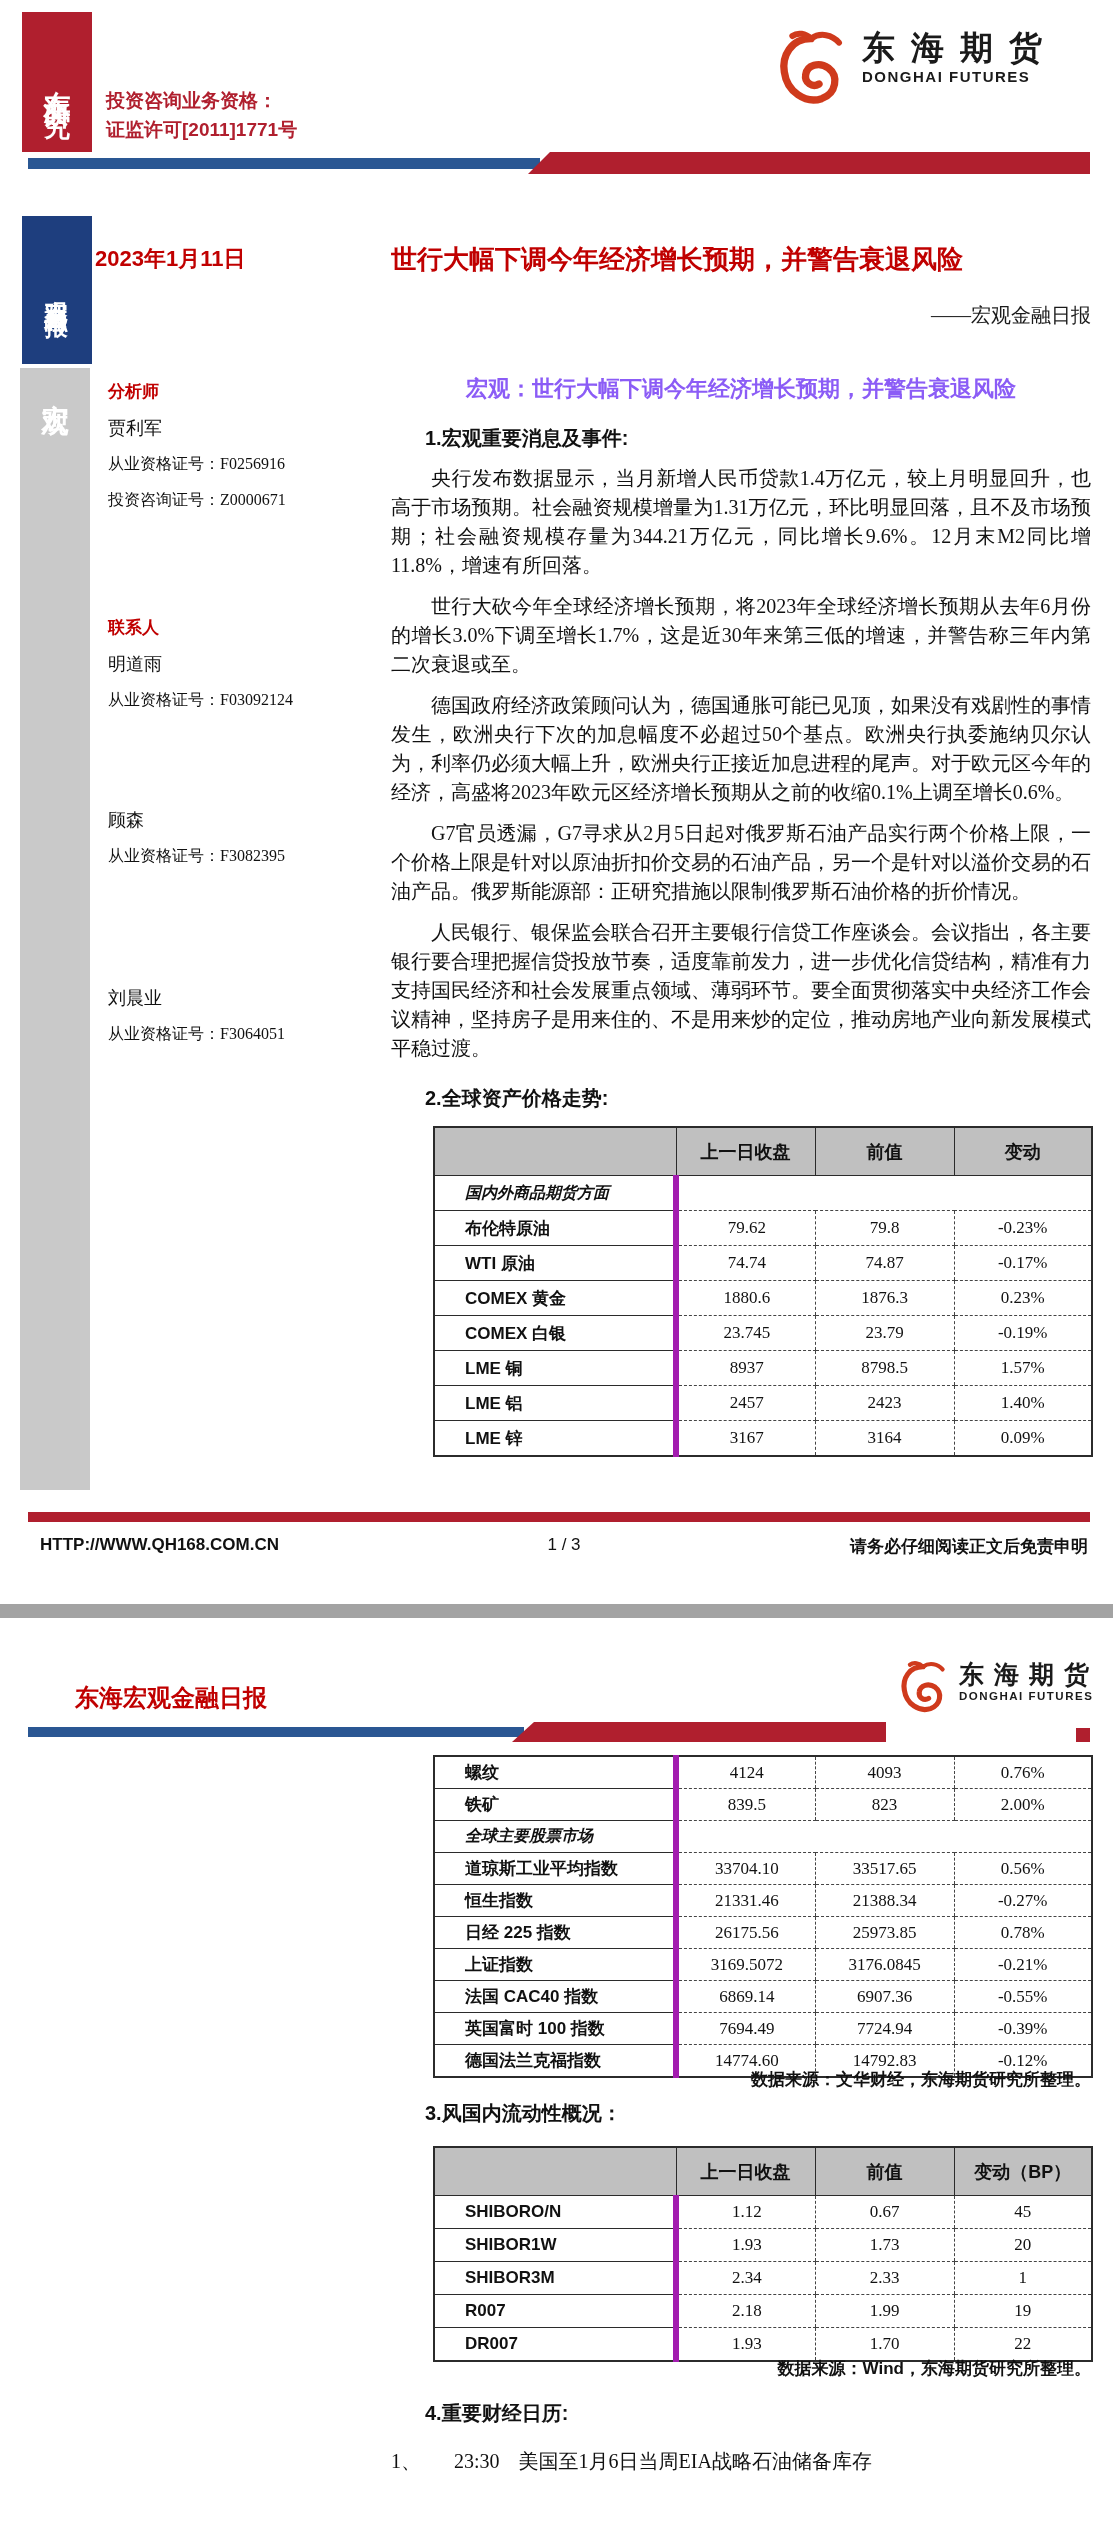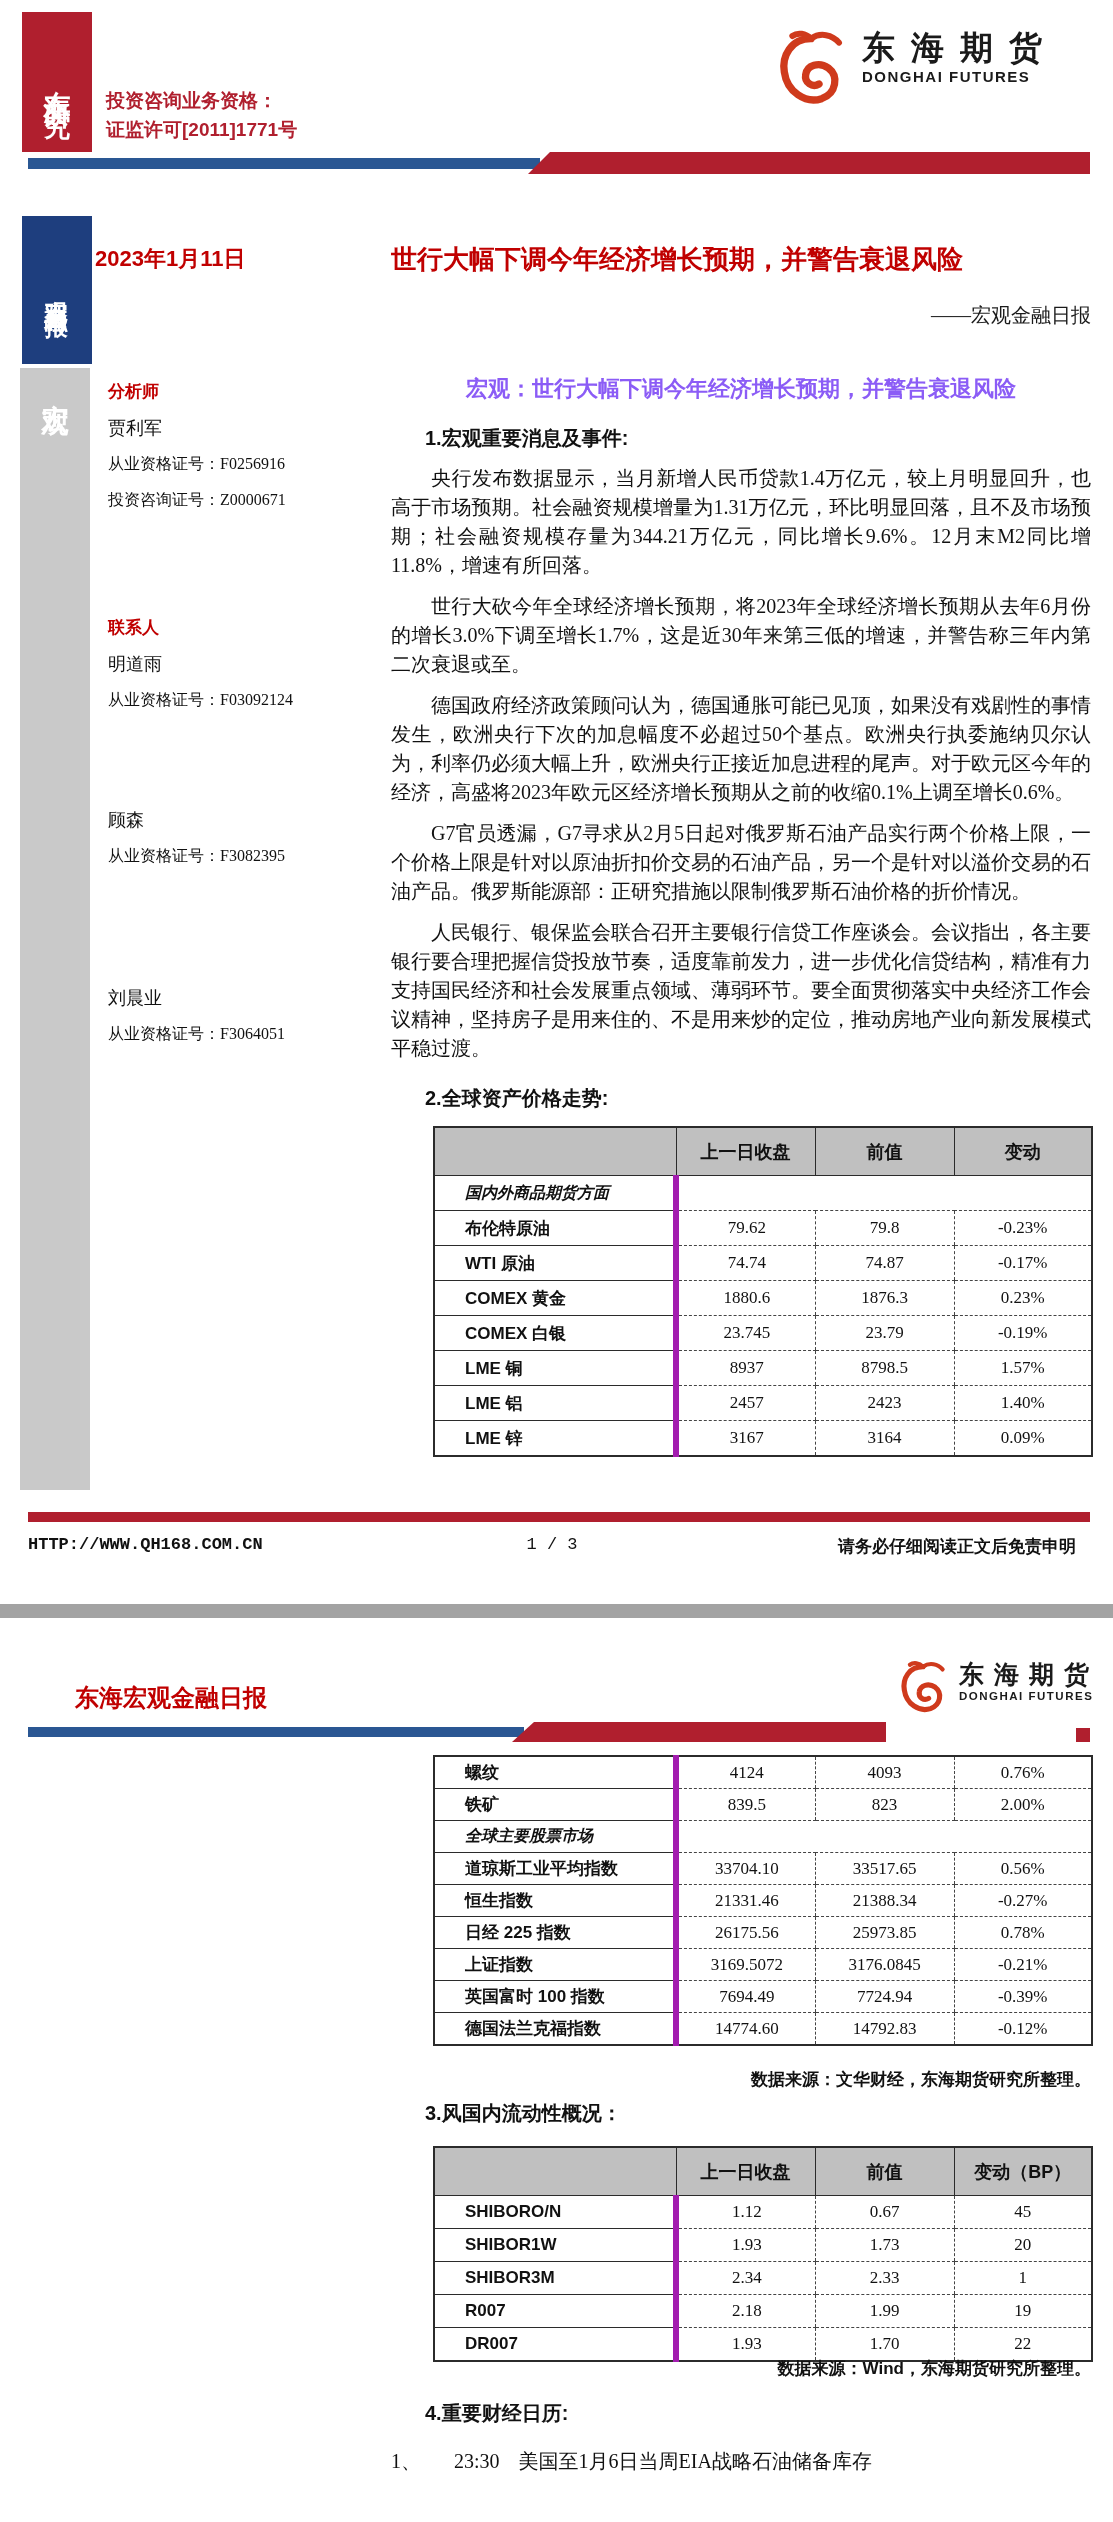--- a/index.html
+++ b/index.html
@@ -46,21 +46,21 @@
   td{overflow:hidden;white-space:nowrap;}
   td.lbl{border-right:6px solid #a21caf;border-bottom:1px solid #2b2b2b;font-weight:bold;font-size:17px;padding-left:30px;font-family:"Liberation Sans",sans-serif;}
   td.num{border-left:1px dashed #444;border-bottom:1px dashed #444;text-align:center;font-size:17px;}
   td.sec-row{font-style:italic;font-size:16px;}
   td.sec-empty{border-left:1px solid #2b2b2b;border-bottom:1px dashed #444;}
   .t1 td{height:32px;}
   .t2 td{height:29px;}
   .t3 td{height:30px;}
   
   .foot-bar{left:28px;top:1512px;width:1062px;height:10px;background:#b01f2e;}
-  .foot-row{left:28px;top:1535px;width:1048px;display:flex;font-family:Liberation Mono, monospace;font-weight:bold;font-size:17px;}
+  .foot-row{left:40px;top:1535px;width:1048px;display:flex;font-family:Liberation Sans, sans-serif;font-weight:bold;font-size:17px;}
   .foot-url{width:360px;}
   .foot-page{flex:1;text-align:center;font-weight:normal;}
   .foot-disc{width:360px;text-align:right;}
   .page-divider{left:0;top:1604px;width:1113px;height:14px;background:#a3a3a3;}
   
   .p2-title{left:75px;top:1682px;color:#c00000;font-weight:bold;font-size:24px;font-family:"Liberation Sans",sans-serif;}
   .bar2{left:0;top:1722px;width:1113px;}
   .bar2 .blue{left:28px;top:5px;width:496px;height:10px;}
   .bar2 .red{left:512px;top:0;width:374px;height:20px;}
   .logo2{left:893px;top:1655px;background:#fff;padding:4px 6px 2px 2px;}
@@ -283,20 +283,26 @@
         <td class="num">25973.85</td>
         <td class="num">0.78%</td>
       </tr>
       <tr>
         <td class="lbl">上证指数</td>
         <td class="num">3169.5072</td>
         <td class="num">3176.0845</td>
         <td class="num">-0.21%</td>
       </tr>
       <tr>
+        <td class="lbl">法国 CAC40 指数</td>
+        <td class="num">6869.14</td>
+        <td class="num">6907.36</td>
+        <td class="num">-0.55%</td>
+      </tr>
+      <tr>
         <td class="lbl">英国富时 100 指数</td>
         <td class="num">7694.49</td>
         <td class="num">7724.94</td>
         <td class="num">-0.39%</td>
       </tr>
       <tr>
         <td class="lbl">德国法兰克福指数</td>
         <td class="num">14774.60</td>
         <td class="num">14792.83</td>
         <td class="num">-0.12%</td>

